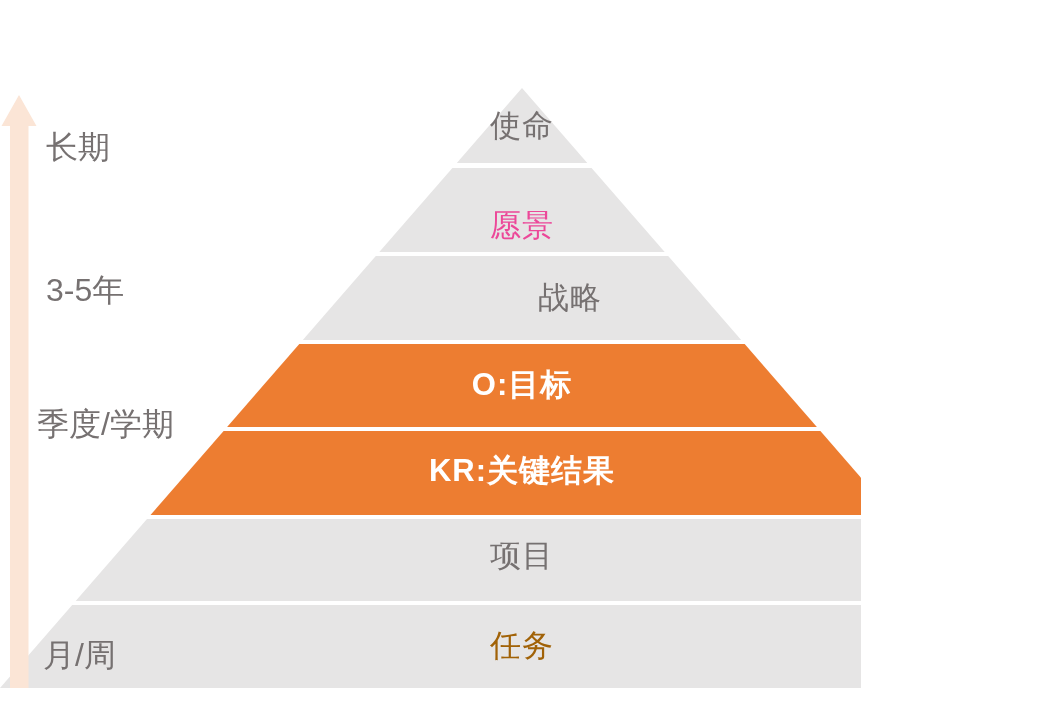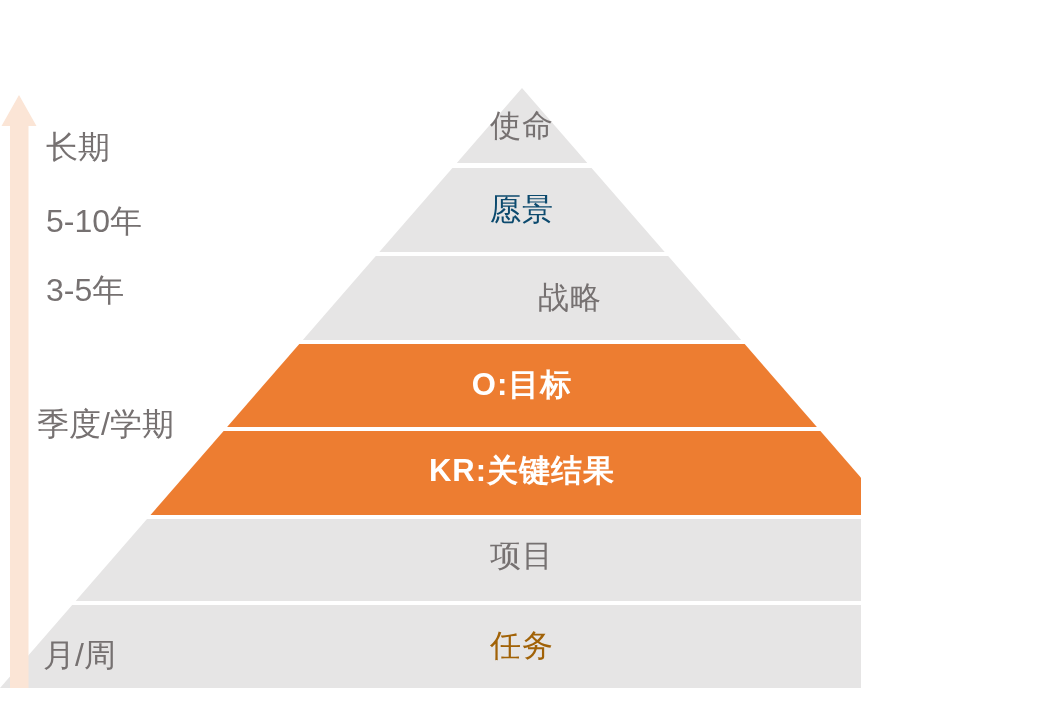--- a/index.html
+++ b/index.html
@@ -58,26 +58,25 @@
         <polygon points="375.8,256 668.2,256 741.2,340 302.8,340" fill="#E6E5E5"></polygon>
         <polygon points="299.3,344 744.7,344 816.9,427 227.1,427" fill="#ED7D31"></polygon>
         <polygon points="223.6,431 820.4,431 893.5,515 150.5,515" fill="#ED7D31"></polygon>
         <polygon points="147.0,519 897.0,519 968.3,601 75.7,601" fill="#E6E5E5"></polygon>
         <polygon points="72.2,605 971.8,605 1044.0,688 0.0,688" fill="#E6E5E5"></polygon>
       </g>
     <path d="M 19 95 L 36.5 126 L 28.5 126 L 28.5 688 L 10 688 L 10 126 L 1.5 126 Z" fill="#FBE5D6"></path>
   </svg>
 
   <div class="tier-label" style="top: 104px; color: rgb(118, 113, 113);">使命</div>
-  <div class="tier-label" style="top: 188px; color: #0c4a6e;">愿景</div>
+  <div class="tier-label" style="top: 204px; color: #ec4899;">愿景</div>
   <div class="tier-label" style="top: 276px; color: rgb(118, 113, 113); padding-left: 48px;">战略</div>
   <div class="tier-label highlight" style="top: 363px; color: rgb(255, 255, 255);">O:目标</div>
   <div class="tier-label" style="top: 534px; color: rgb(118, 113, 113);">项目</div>
   <div class="tier-label highlight" style="top: 449px; color: rgb(255, 255, 255);">KR:关键结果</div>
   <div class="tier-label" style="top: 624px; color: #a16207;">任务</div>
 
   <div class="timeline-label" style="top: 129px; left: 46px; color: rgb(118, 113, 113);">长期</div>
-  <div class="timeline-label" style="top: 203px; left: 46px; color: rgb(118, 113, 113);">5-10年</div>
   <div class="timeline-label" style="top: 272px; left: 46px; color: rgb(118, 113, 113);">3-5年</div>
   <div class="timeline-label" style="top: 406px; left: 37px; color: rgb(118, 113, 113);">季度/学期</div>
   <div class="timeline-label" style="top: 637px; left: 43px; color: rgb(118, 113, 113); text-align: center;">月/周</div>
 
 </div>
 
 </body></html>

